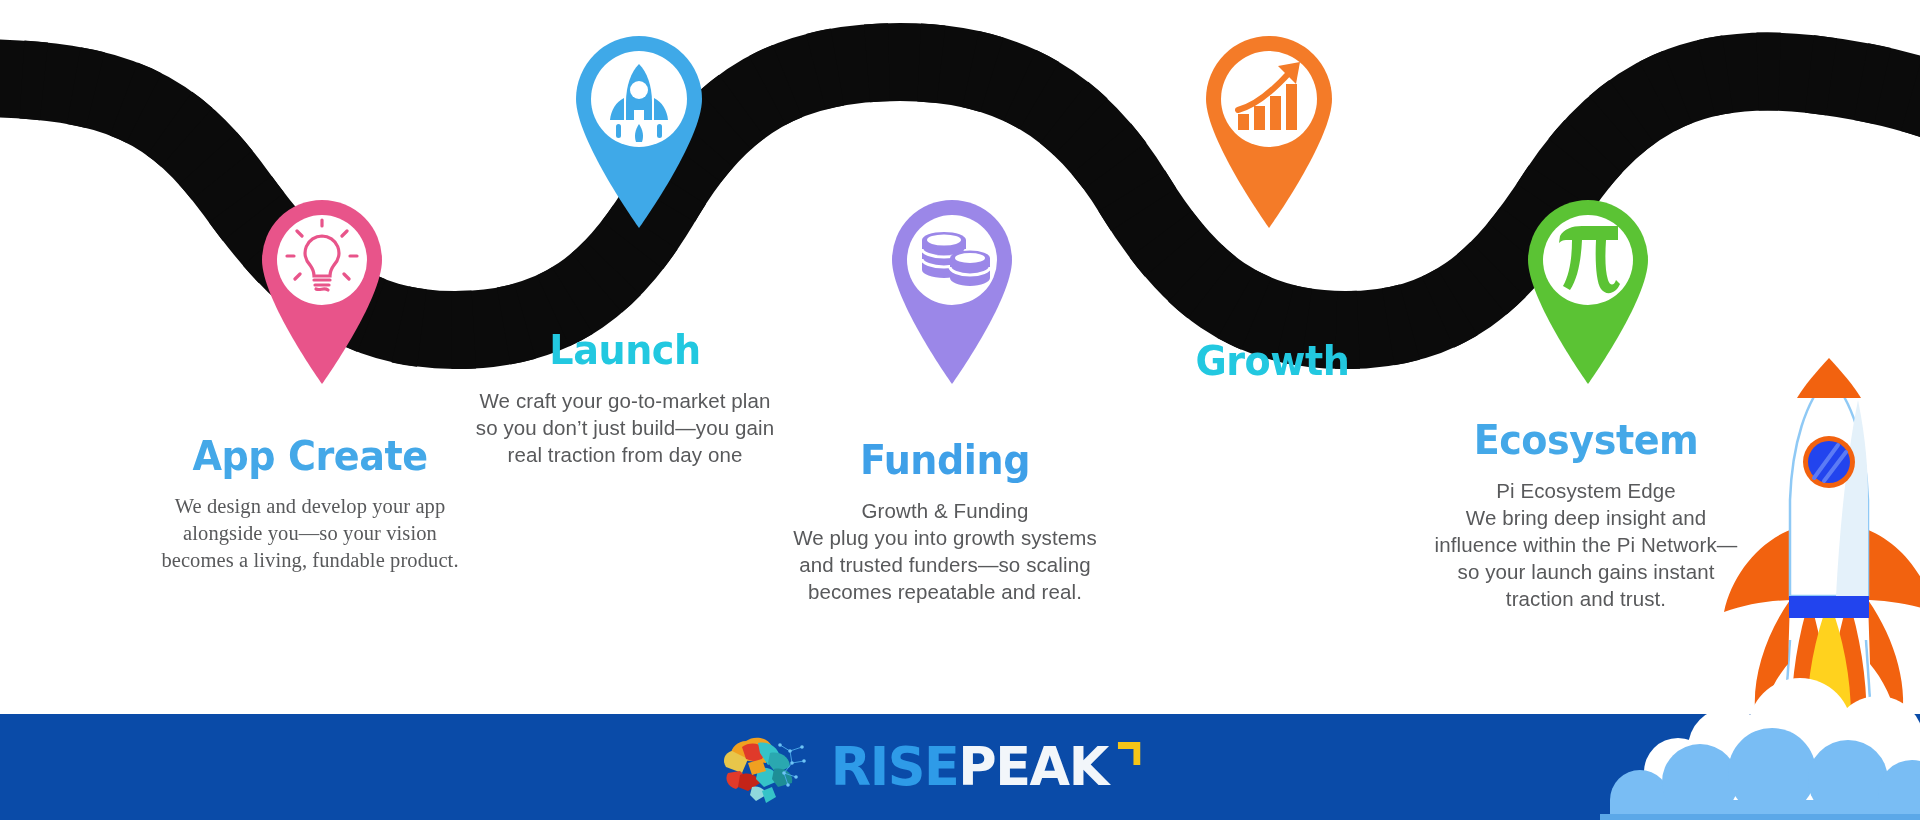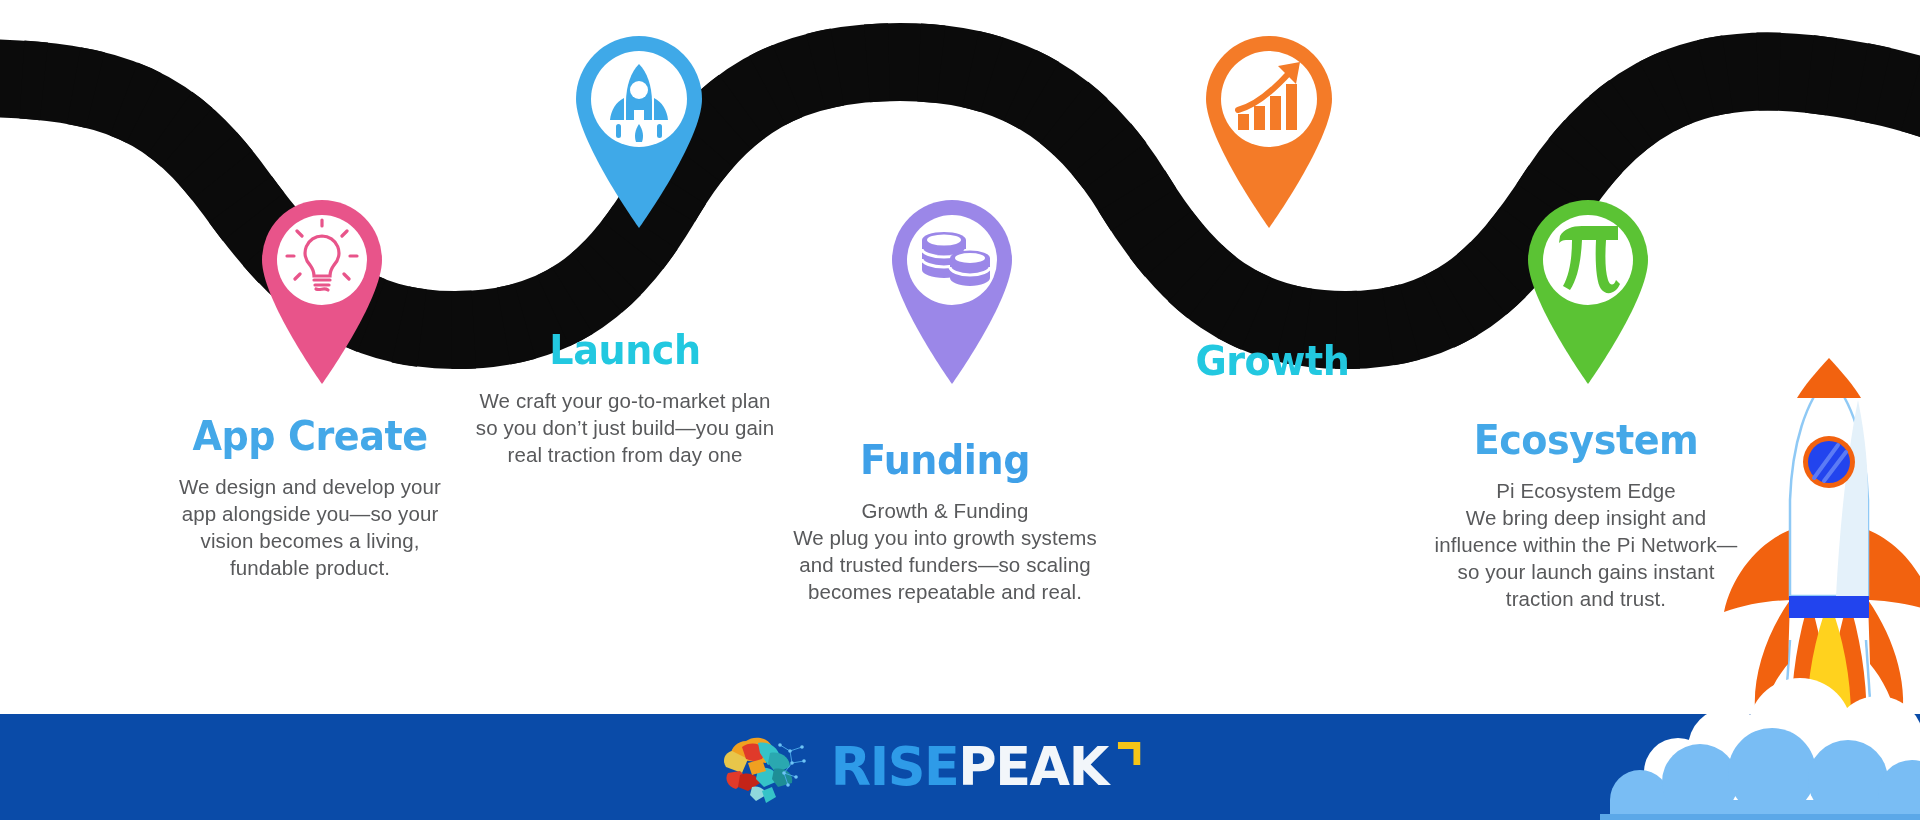--- a/index.html
+++ b/index.html
@@ -230,23 +230,23 @@
                    C92 98, 82 100, 77 93 C72 86, 71 64, 72 44
                    L58 44 C57 64, 54 82, 46 94 L39 90
                    C46 78, 48 60, 48 44 L42 44 C39 44, 37 45, 35 47 Z"></path>
         </g>
       </svg>
     </div>
   </div>
 
   <div class="layer" id="text-layer">
 
-    <div class="step" style="left:160px; top:416px; width:300px;">
+    <div class="step" style="left:160px; top:436px; width:300px;">
       <div class="step-title" style="color: rgb(68, 168, 232);">App Create</div>
-      <div class="step-body" style="white-space: pre-line;">We design and develop your app alongside you—so your vision becomes a living, fundable product.</div>
+      <div class="step-body" style="white-space: pre-line; font-family: Liberation Serif, serif;">We design and develop your app alongside you—so your vision becomes a living, fundable product.</div>
     </div>
 
     <div class="step" style="left:790px; top:440px; width:310px;">
       <div class="step-title" style="color: rgb(63, 160, 232);">Funding</div>
       <div class="step-body" style="white-space: pre-line;">Growth &amp; Funding
 We plug you into growth systems and trusted funders—so scaling becomes repeatable and real.</div>
     </div>
 
     <div class="step" style="left:470px; top:330px; width:310px;">
       <div class="step-title" style="color: rgb(34, 200, 224);">Launch</div>

